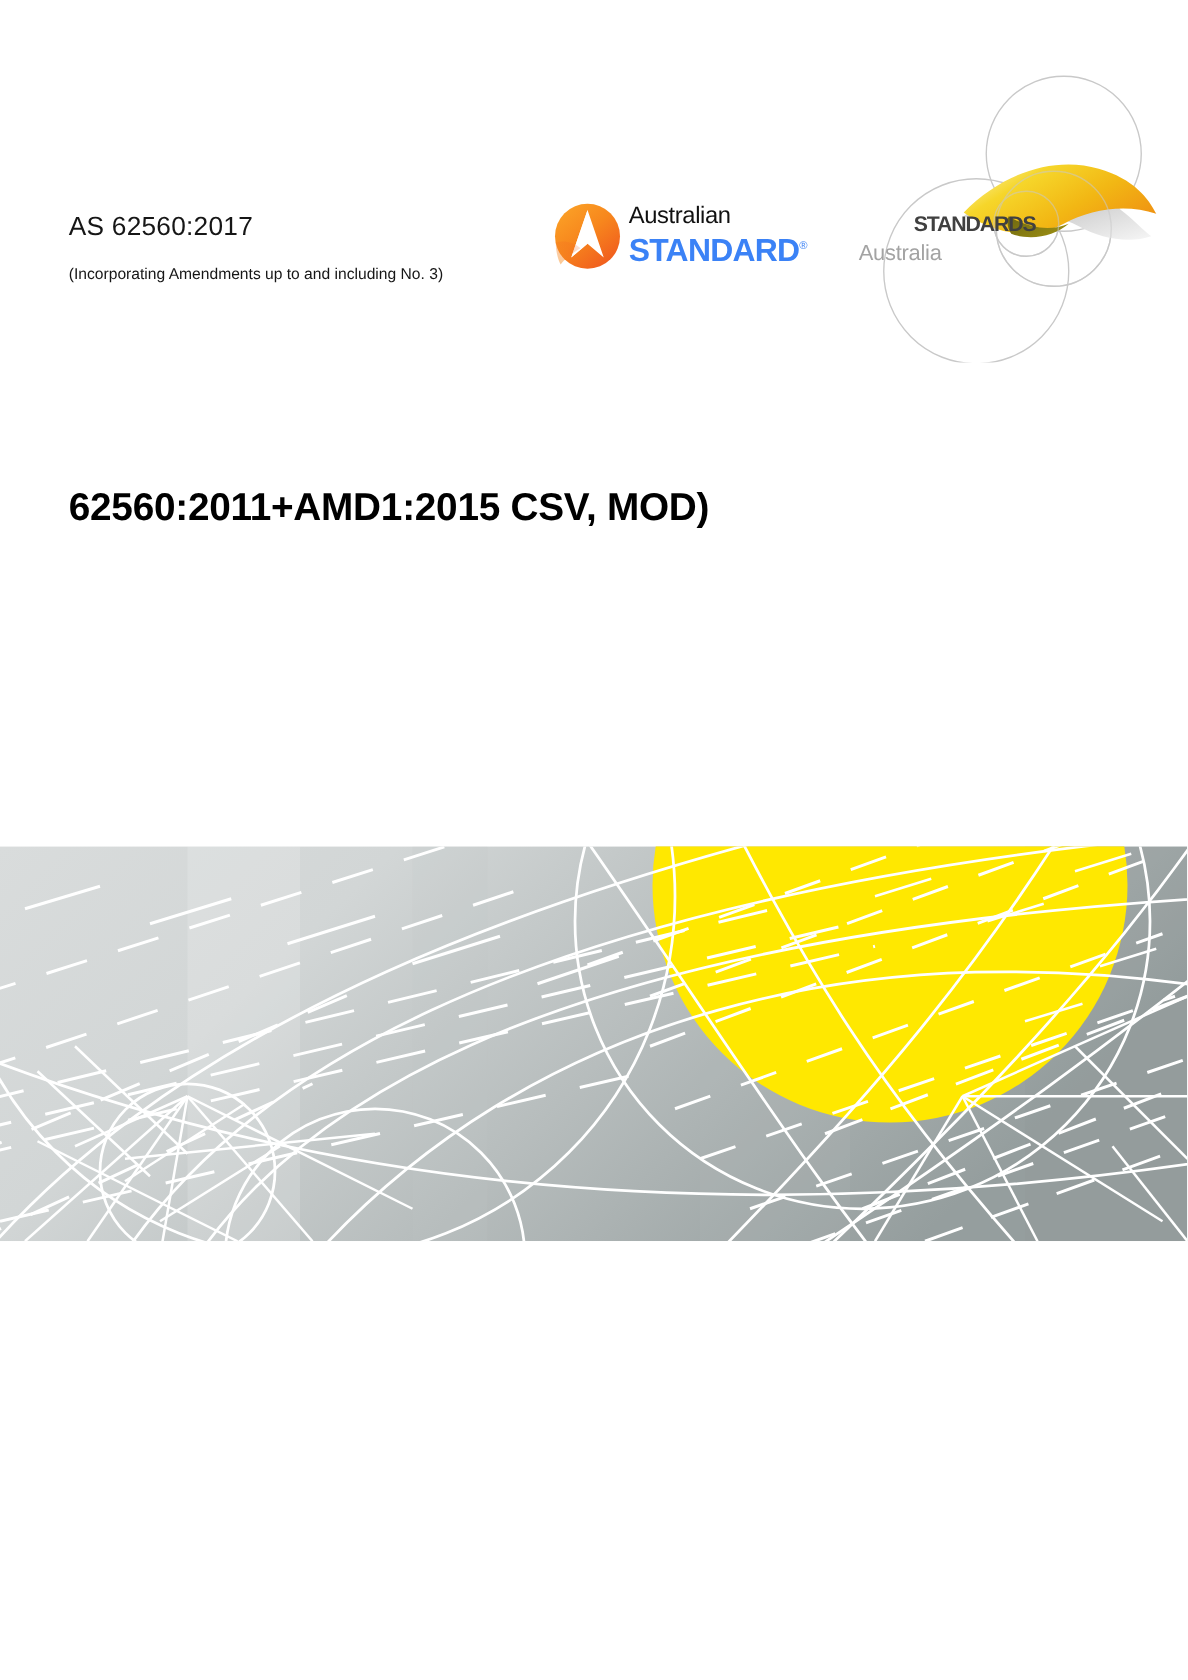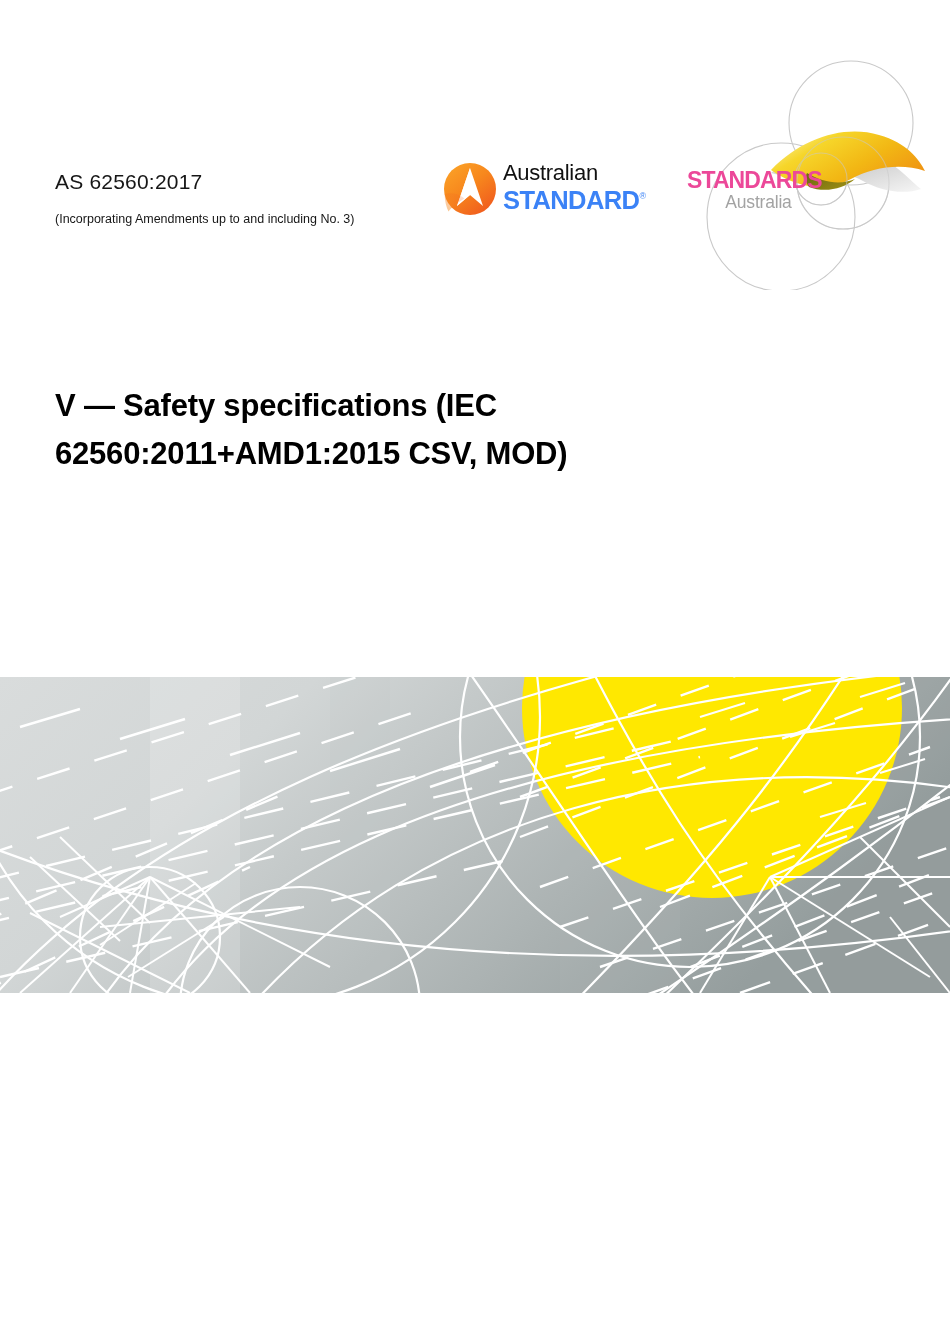--- a/index.html
+++ b/index.html
@@ -64,21 +64,21 @@
     height: 54px;
   }
   .as-logo .wordmark {
     position: absolute;
     left: 60px;
     top: 3px;
     width: 135px;
     height: 52px;
   }
   .as-logo .w-top {
-    font-size: 22px;
+    font-size: 19px;
     font-weight: 400;
     line-height: 20px;
     letter-spacing: -0.3px;
     color: #111111;
   }
   .as-logo .w-bot {
     font-size: 25.5px;
     font-weight: 700;
     line-height: 27px;
     letter-spacing: -0.6px;
@@ -102,34 +102,35 @@
   }
   .sa-logo svg { display: block; }
   .sa-logo .sa-text {
     position: absolute;
     left: 12px;
     top: 112px;
     width: 145px;
     text-align: left;
   }
   .sa-logo .sa-top {
-    font-size: 23px;
+    font-size: 17px;
     font-weight: 700;
     letter-spacing: -0.9px;
     line-height: 26px;
-    color: #ec4899;
-    white-space: nowrap;
+    color: #404040;
+    white-space: nowrap;
+    margin-left: 44px;
   }
   .sa-logo .sa-bot {
     font-size: 17.5px;
     font-weight: 400;
     letter-spacing: -0.2px;
     line-height: 19px;
     color: #a3a3a3;
-    text-align: center;
+    text-align: left;
     padding-right: 2px;
     white-space: nowrap;
   }
 
   
   .title-block {
     position: absolute;
     left: 55px;
     top: 382px;
     width: 700px;
@@ -234,21 +235,20 @@
       </g>
     </svg>
     <div class="sa-text">
       <div class="sa-top">STANDARDS</div>
       <div class="sa-bot">Australia</div>
     </div>
   </div>
 </div>
 
 <div class="title-block">
-  <div class="title-line">V — Safety specifications (IEC</div>
   <div class="title-line">62560:2011+AMD1:2015 CSV, MOD)</div>
 </div>
 
 <div class="band">
   <svg width="950" height="316" viewBox="0 0 950 316" xmlns="http://www.w3.org/2000/svg">
     <defs>
       <linearGradient id="bgGrad" x1="0" y1="0" x2="1" y2="0.35">
         <stop offset="0%" stop-color="#d9dcdc"></stop>
         <stop offset="30%" stop-color="#d2d6d6"></stop>
         <stop offset="62%" stop-color="#b7bdbd"></stop>

